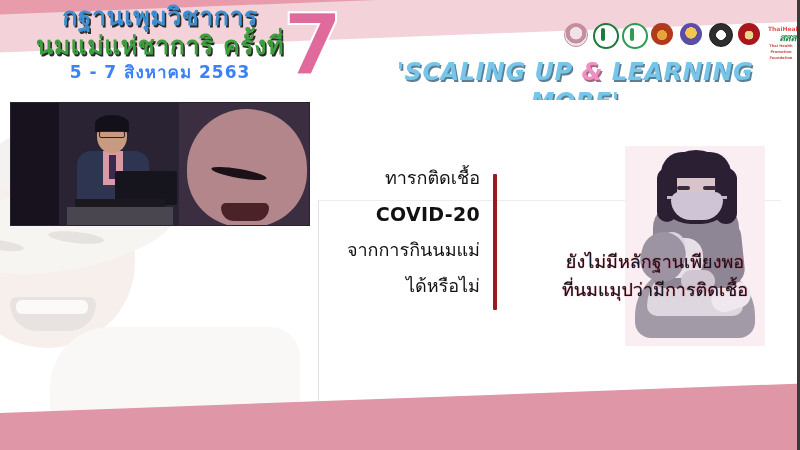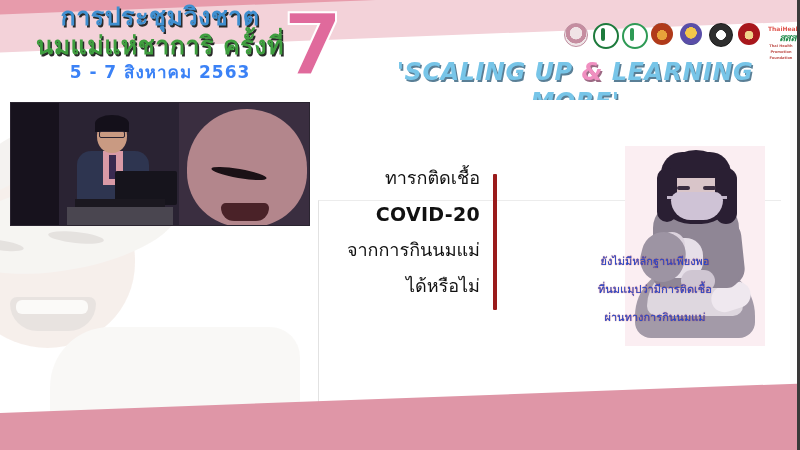--- a/index.html
+++ b/index.html
@@ -152,21 +152,21 @@
   .il-hairF{position:absolute;left:36px;top:6px;width:70px;height:26px;background:#2a1f33;border-radius:36px 36px 8px 8px;}
   .il-sideL{position:absolute;left:32px;top:22px;width:20px;height:54px;background:#2a1f33;border-radius:12px;}
   .il-sideR{position:absolute;left:90px;top:22px;width:22px;height:56px;background:#2a1f33;border-radius:12px;}
   .il-eyeL{position:absolute;left:52px;top:40px;width:13px;height:4px;background:#3a2d40;border-radius:3px;}
   .il-eyeR{position:absolute;left:78px;top:40px;width:13px;height:4px;background:#3a2d40;border-radius:3px;}
   .il-mask{position:absolute;left:46px;top:46px;width:52px;height:28px;background:#cfc3d6;border-radius:10px 10px 24px 24px;}
   .il-maskstr{position:absolute;left:42px;top:50px;width:60px;height:3px;background:#c2b6ca;}
 
   .answer{
     position:absolute;left:180px;top:88px;width:290px;text-align:center;
-    color:#1d4ed8;font-size:11px;line-height:28px;font-weight:400;
+    color:#0f172a;font-size:18px;line-height:28px;font-weight:400;
     text-shadow:0 0 1px #c41f1f;
   }
 
   .slide-no{
     position:absolute;right:22px;bottom:46px;
     font-size:9px;color:#cfcfcf;
   }
 
   
   .bottom-band{
@@ -195,21 +195,21 @@
 <div class="slide">
 
   <div class="header">
     <div class="band-dark"></div>
     <div class="band-light"></div>
     <div class="band-white"></div>
 
     <div class="big-seven">7</div>
 
     <div class="title-block">
-      <div class="title-l1">การประชุมวิงชาต</div>
+      <div class="title-l1">กฐานเพุมวิชาการ</div>
       <div class="title-l2">นมแม่แห่ชาการิ ครั้งที่</div>
       <div class="title-date">5 - 7 สิงหาคม 2563</div>
     </div>
 
     <div class="slogan">
       <span>'SCALING UP </span><span class="amp">&amp;</span><span> LEARNING MORE'</span>
     </div>
 
     <div class="logos">
       <div class="logo lg1">
@@ -302,21 +302,20 @@
         <div class="il-mask"></div>
         <div class="il-baby"></div>
         <div class="il-babyhead"></div>
         <div class="il-armL"></div>
         <div class="il-hand"></div>
       </div>
 
       <div class="answer">
         <div>ยังไม่มีหลักฐานเพียงพอ</div>
         <div>ที่นมแมุปว่ามีการติดเชื้อ</div>
-        <div>ผ่านทางการกินนมแม่</div>
       </div>
     </div>
 
     <div class="slide-no">6</div>
 
     <div class="pink-rt"></div>
     <div class="pink-rb"></div>
     <div class="bottom-band2"></div>
     <div class="bottom-band"></div>
   </div>

